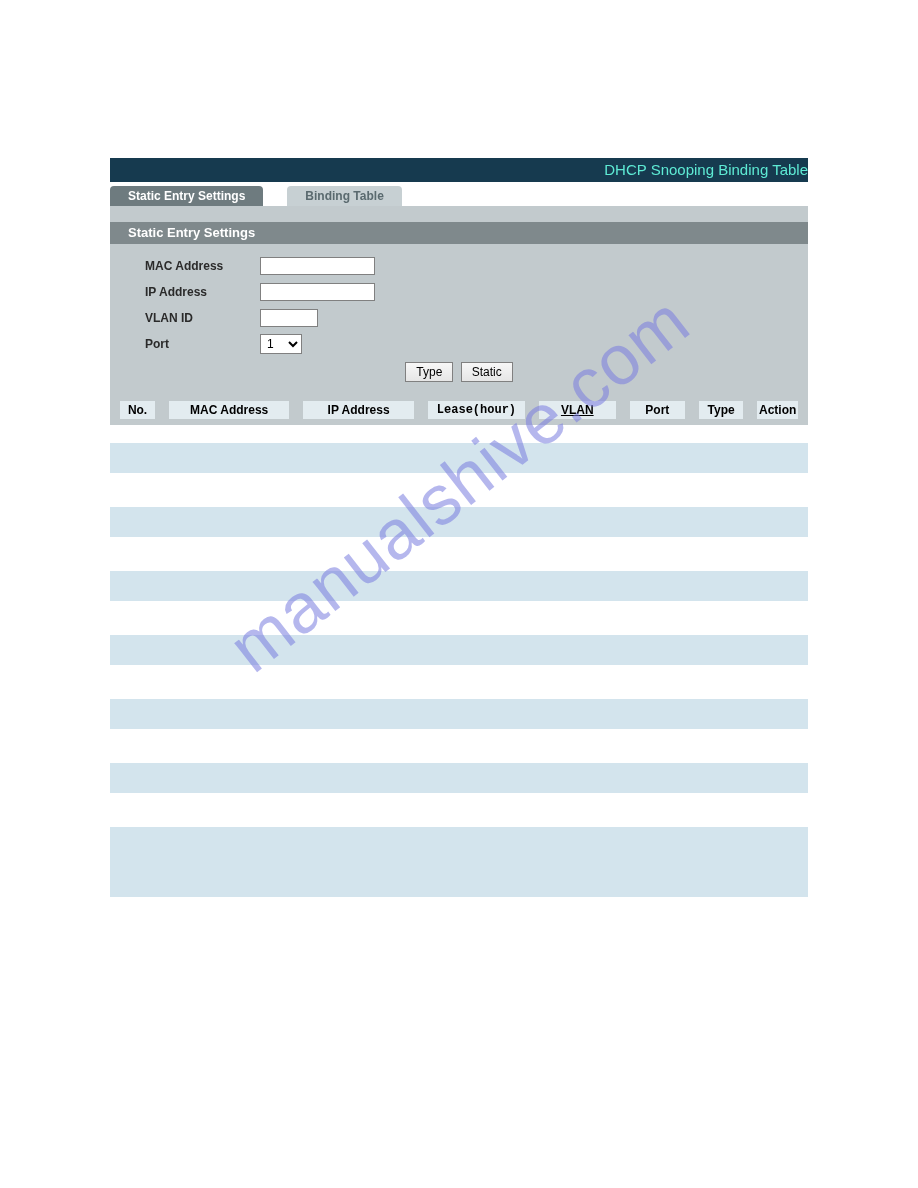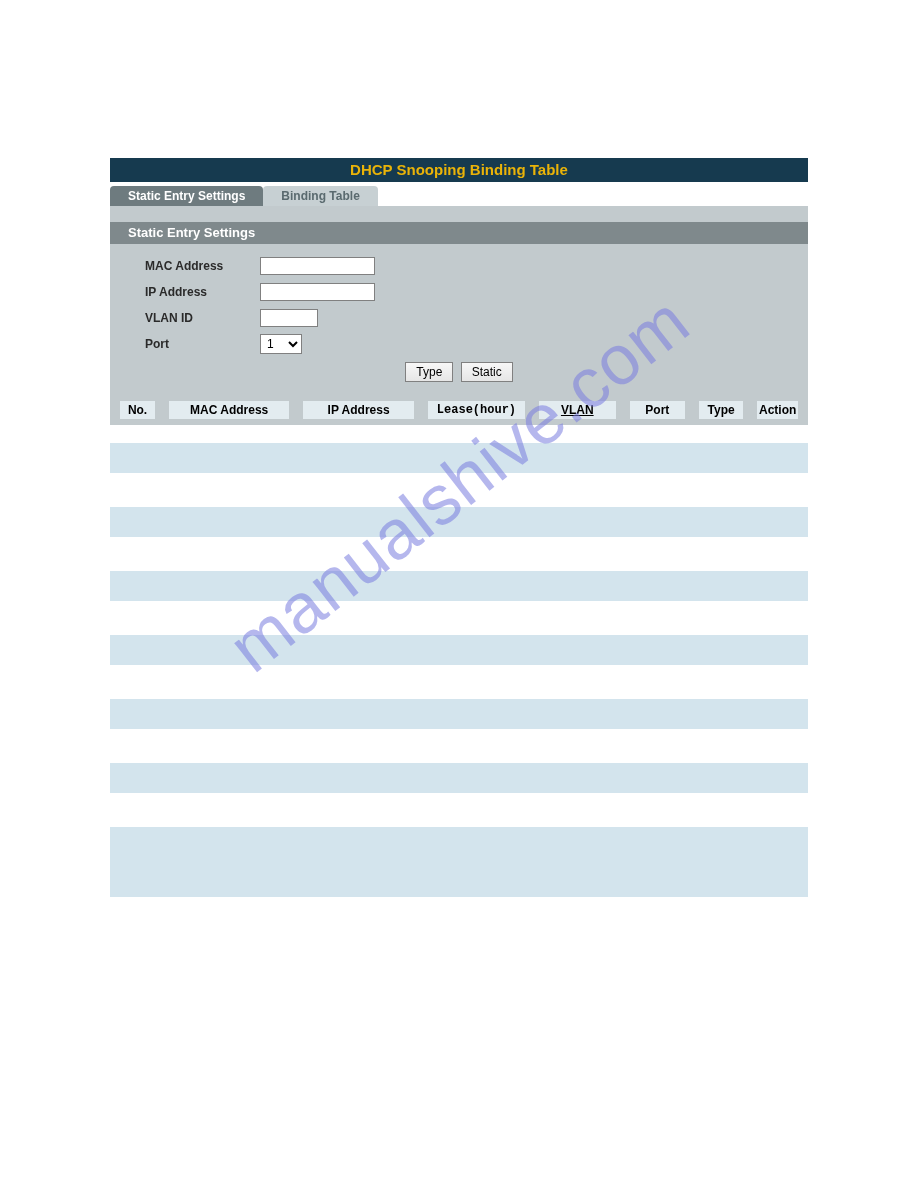--- a/index.html
+++ b/index.html
@@ -12,26 +12,26 @@
     position: relative;
   }
   .page {
     width: 918px;
     margin: 0 auto;
     padding: 158px 110px 0 110px;
     position: relative;
   }
   .title-bar {
     background: #163a4f;
-    color: #eab308;
-    font-weight: bold;
+    color: #5eead4;
+    font-weight: normal;
     font-size: 15px;
     height: 24px;
     line-height: 24px;
-    text-align: center;
+    text-align: right;
   }
   .tab-row {
     margin-top: 4px;
     height: 20px;
     display: flex;
     align-items: stretch;
     border-bottom: 0;
   }
   .tab {
     height: 20px;
@@ -44,20 +44,21 @@
     cursor: pointer;
     position: relative;
   }
   .tab.active {
     background: #6e7b7f;
     color: #fff;
   }
   .tab.inactive {
     background: #c7d0d3;
     color: #5a6a6f;
+    margin-left: 24px;
   }
   .panel {
     background: #c2cacd;
     width: 100%;
   }
   .section-header {
     background: #7f898c;
     color: #fff;
     font-weight: bold;
     font-size: 13px;

